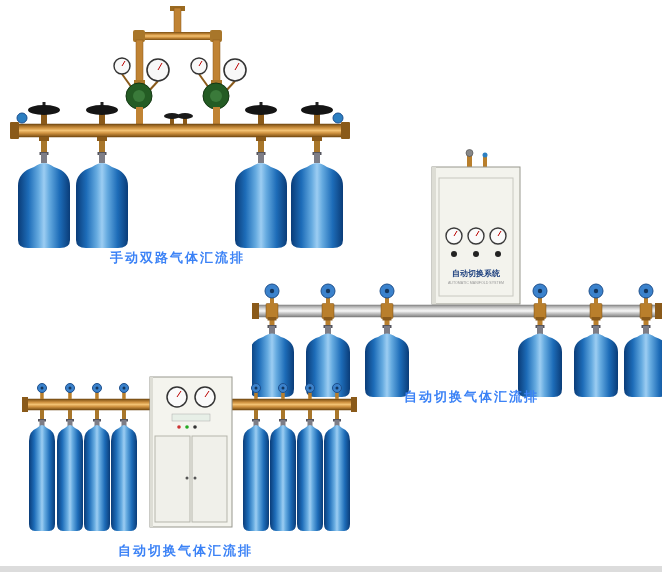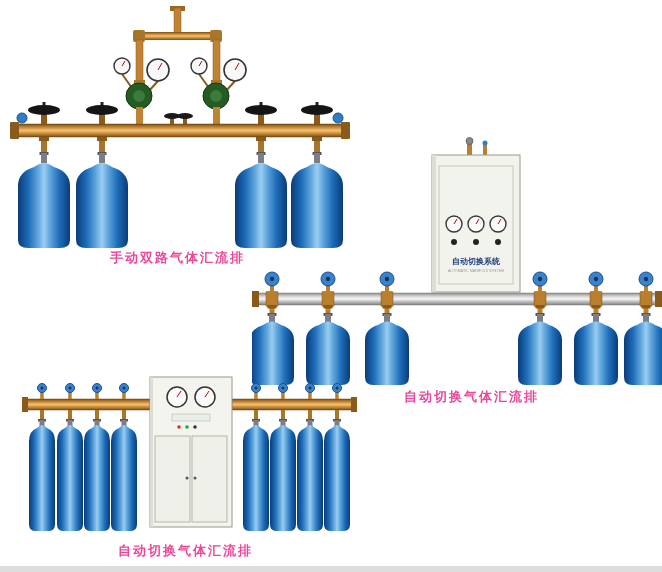--- a/index.html
+++ b/index.html
@@ -9,21 +9,21 @@
     background:#ffffff;
     overflow:hidden;
     font-family:"Liberation Sans", sans-serif;
   }
   .figure{position:absolute;}
   .caption{
     position:absolute;
     font-family:"Liberation Sans", sans-serif;
     font-size:13px;
     font-weight:bold;
-    color:#ec4899;
+    color:#3b82f6;
     letter-spacing:2px;
     white-space:nowrap;
   }
   .footer-bar{
     position:absolute;
     left:0;top:566px;width:662px;height:6px;
     background:#dcdcdc;
   }
 </style>
 </head>
@@ -145,21 +145,21 @@
       <g>
         <use href="#g1cylsym" x="10" y="146"></use>
         <use href="#g1cylsym" x="68" y="146"></use>
         <use href="#g1cylsym" x="227" y="146"></use>
         <use href="#g1cylsym" x="283" y="146"></use>
       </g>
     </svg>
   </div>
   <div class="caption" style="left:110px;top:249px;">手动双路气体汇流排</div>
 
-  <div class="figure" style="left:252px;top:136px;">
+  <div class="figure" style="left:252px;top:148px;">
     <svg width="410" height="250" viewBox="0 0 410 250">
       <defs>
         <linearGradient id="g2cyl" x1="0" y1="0" x2="1" y2="0">
           <stop offset="0" stop-color="#0a3c78"></stop>
             <stop offset="0.2" stop-color="#1d6cb8"></stop>
           <stop offset="0.4" stop-color="#66abe0"></stop>
             <stop offset="0.5" stop-color="#9ccdf2"></stop>
           <stop offset="0.6" stop-color="#66abe0"></stop>
             <stop offset="0.8" stop-color="#1d6cb8"></stop>
           <stop offset="1" stop-color="#0a3c78"></stop>

